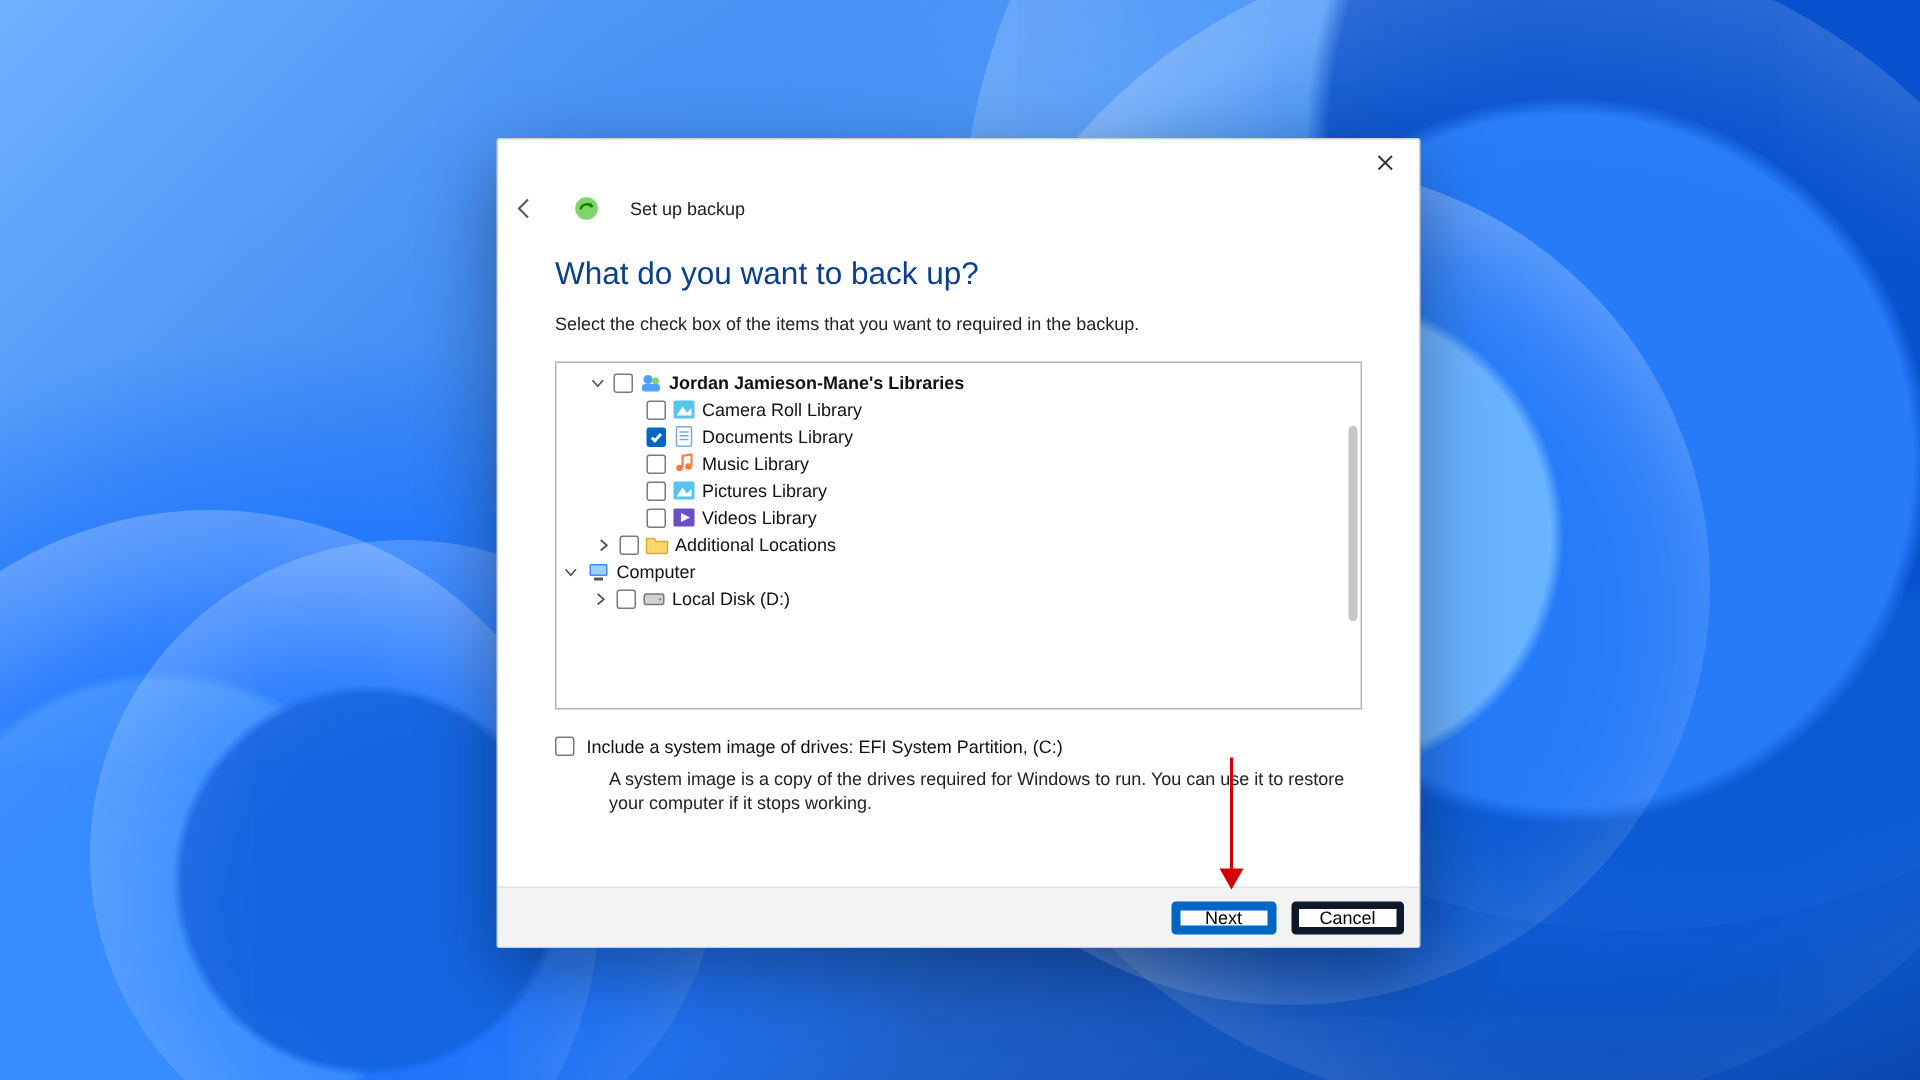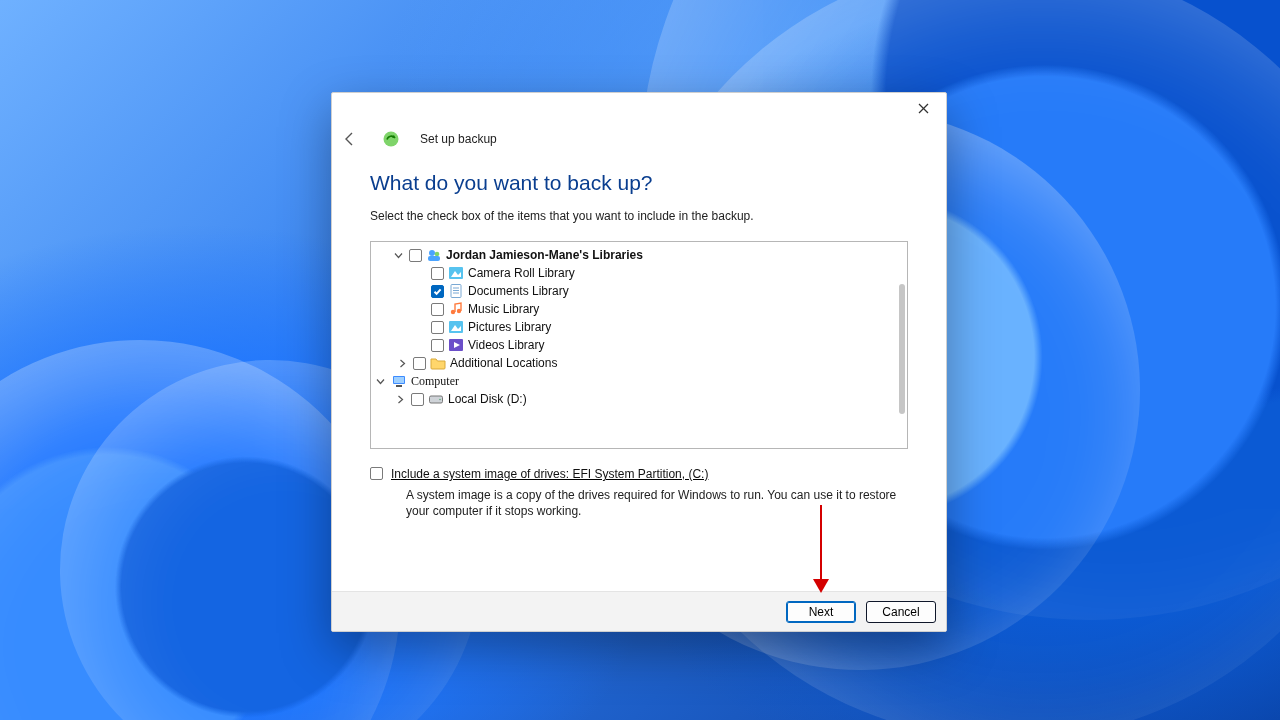--- a/index.html
+++ b/index.html
@@ -44,47 +44,47 @@
   .nav-row { display: flex; align-items: center; gap: 20px; padding: 4px 10px 10px 6px; }
   .back-btn { width: 24px; height: 24px; display:flex; align-items:center; justify-content:center; border-radius:3px; }
   .back-btn svg { width: 16px; height: 16px; }
   .wizard-icon { width: 18px; height: 18px; }
   .wizard-title { font-size: 12px; color: #222; }
 
   .content { padding: 4px 38px 0 38px; }
   .heading { font-size: 21px; color: #0a3e8f; margin-top: 6px; margin-bottom: 14px; font-weight: 400; }
   .subtext { font-size: 12px; color: #222; margin-bottom: 18px; }
 
-  .tree-wrap { border: 1px solid #b6b6b6; height: 208px; background: #fff; position: relative; padding-left: 40px; }
+  .tree-wrap { border: 1px solid #b6b6b6; height: 232px; background: #fff; position: relative; padding-left: 40px; }
   .tree-scroll { position:absolute; inset:0; overflow:hidden; }
   .tree { padding: 4px 2px; }
   .scrollbar { position:absolute; right:2px; top:2px; bottom:2px; width:10px; background:transparent; }
   .scroll-thumb { position:absolute; right:0; top:40px; width:6px; height:130px; background:#c6c6c6; border-radius:3px; }
 
   .node { display:flex; align-items:center; height:18px; line-height:18px; gap:4px; padding-left:0; white-space:nowrap; }
   .exp { width:14px; display:flex; justify-content:center; color:#666; }
   .exp svg { width:9px; height:9px; }
   .cb { width:13px; height:13px; border:1px solid #7a7a7a; border-radius:2px; background:#fff; display:flex; align-items:center; justify-content:center; flex:0 0 13px;}
   .cb.checked { background:#0067c0; border-color:#0067c0; }
   .cb.checked svg { width:9px; height:9px; }
   .cb.checked svg polyline { stroke:#fff; stroke-width:2; fill:none; }
   .ic { width:16px; height:16px; flex:0 0 16px; display:flex; align-items:center; justify-content:center; }
   .lbl { font-size:12px; color:#111; }
   .lbl.bold { font-weight:600; }
 
   .L0 { padding-left: 18px; }
   .L1 { padding-left: 40px; } 
-  .Lc0 { padding-left: 0px; font-family: Liberation Serif, serif; }
+  .Lc0 { padding-left: 0px; }
   .Lc1 { padding-left: 20px; }
 
-  .sys-row { margin-top: 18px; display:flex; align-items:flex-start; gap:8px;text-decoration:underline; }
+  .sys-row { margin-top: 18px; display:flex; align-items:flex-start; gap:8px; }
   .sys-desc { margin-top: 6px; margin-left: 36px; font-size:12px; color:#222; line-height:1.35; max-width: 520px;}
 
   .footer { position:absolute; left:0; right:0; bottom:0; height:40px; border-top:1px solid #e4e4e4; background:#f3f3f3; display:flex; align-items:center; justify-content:flex-end; gap:10px; padding-right:10px; }
-  .btn { min-width:70px; height:22px; padding:0 14px; font-size:12px; border:1px solid #0f172a; background:#fdfdfd; border-radius:3px; display:flex; align-items:center; justify-content:center; }
+  .btn { min-width:70px; height:22px; padding:0 14px; font-size:12px; border:5px solid #0f172a; background:#fdfdfd; border-radius:3px; display:flex; align-items:center; justify-content:center; }
   .btn.primary { border-color:#0067c0; box-shadow: 0 0 0 1px #0067c0 inset; }
 
   
   .arrow { position:absolute; left:817px; top:505px; width:8px; height:92px; pointer-events:none; }
   .arrow-line { position:absolute; left:3px; top:0; width:2px; height:76px; background:#d40000; }
   .arrow-head { position:absolute; left:-4px; top:74px; width:0; height:0; border-left:8px solid transparent; border-right:8px solid transparent; border-top:14px solid #d40000; }
 
   
 </style>
 </head>
@@ -119,21 +119,21 @@
           <circle cx="9" cy="9" r="7.5" fill="#7fd46a"></circle>
           <path d="M5 9.5 A4.5 4.5 0 0 1 13 8" fill="none" stroke="#137c00" stroke-width="1.6"></path>
           <path d="M12 5 L13.2 8 L10 7.4 Z" fill="#137c00"></path>
         </svg>
       </span>
       <span class="wizard-title">Set up backup</span>
     </div>
 
     <div class="content">
       <div class="heading">What do you want to back up?</div>
-      <div class="subtext">Select the check box of the items that you want to include in the backup.</div>
+      <div class="subtext">Select the check box of the items that you want to required in the backup.</div>
 
       <div class="tree-wrap">
         <div class="tree-scroll">
           <div class="tree">
 
             <div class="node L0">
               <span class="exp">
                 <svg viewBox="0 0 9 9">
                     <path d="M1 2.5 L4.5 6.5 L8 2.5" fill="none" stroke="#555" stroke-width="1.2"></path>
                   </svg>

